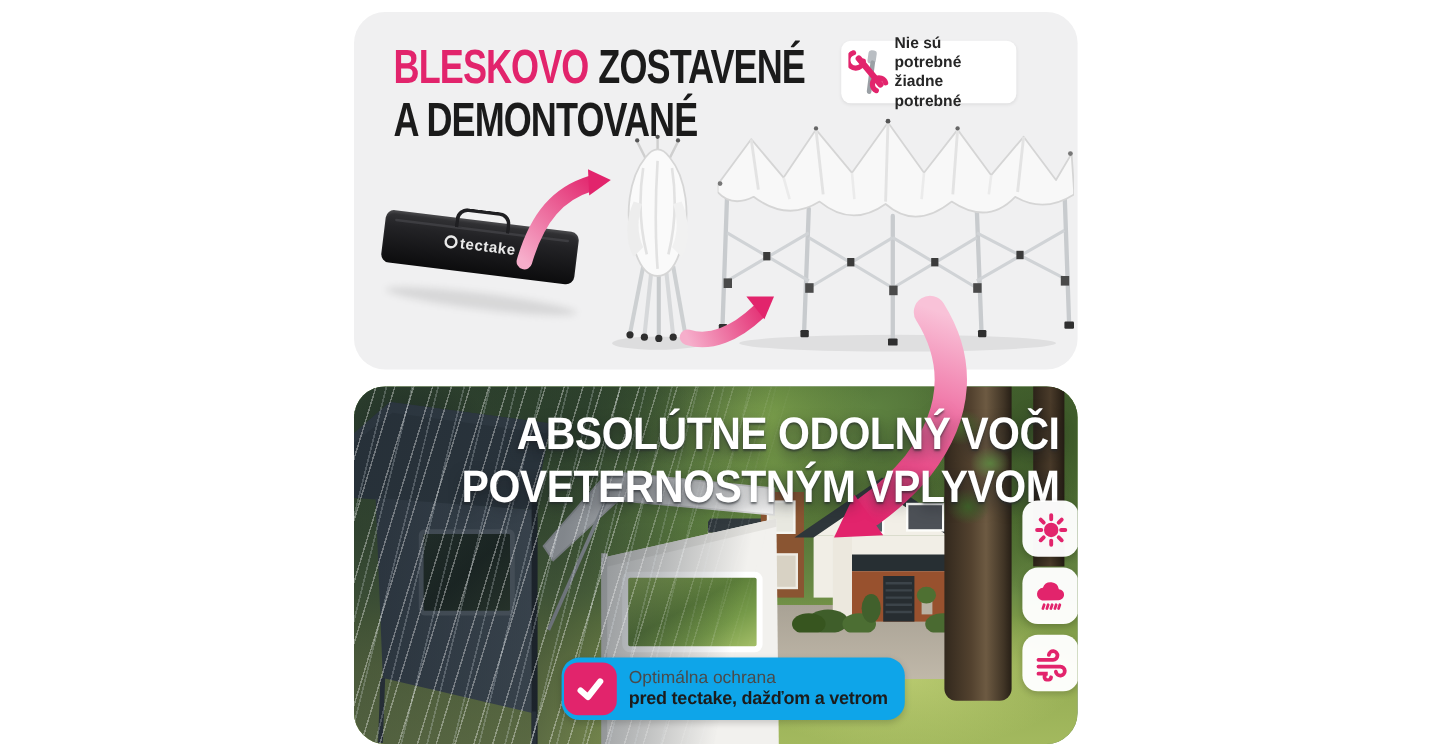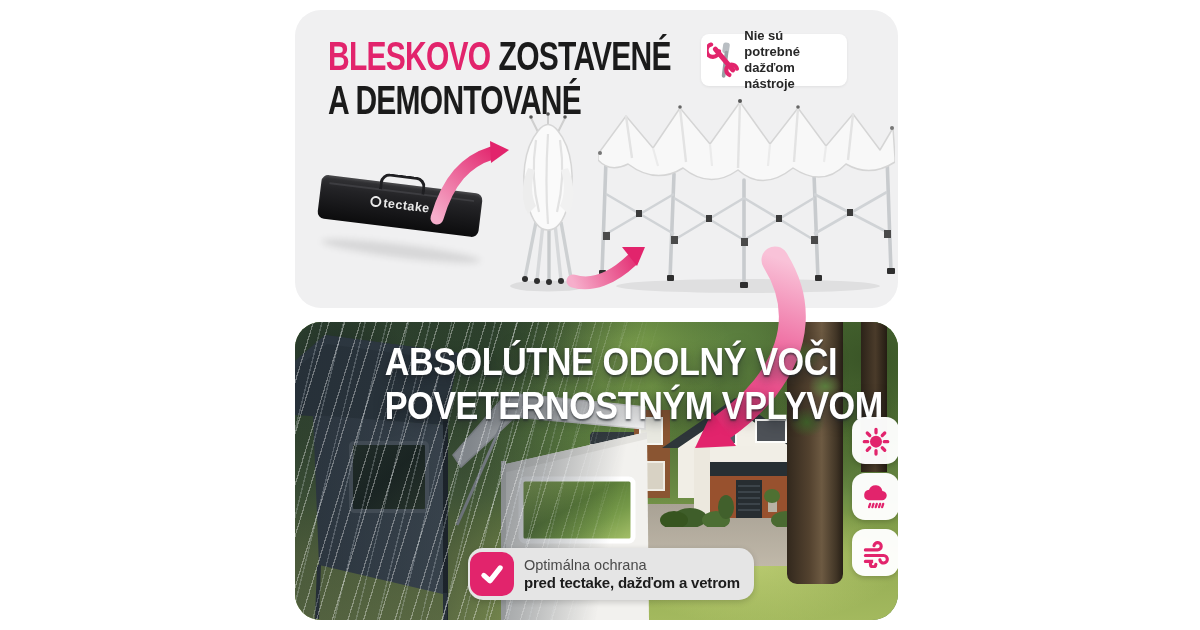--- a/index.html
+++ b/index.html
@@ -74,32 +74,32 @@
 
   .rain-dark{position:absolute;inset:0;
      background:linear-gradient(100deg, rgba(22,31,41,.60) 0%, rgba(22,31,41,.52) 30%, rgba(22,31,41,.30) 42%, rgba(22,31,41,0) 54%);}
   .rain-streaks{position:absolute;inset:-40px;
      background:
        repeating-linear-gradient(107deg, rgba(255,255,255,0) 0 7px, rgba(255,255,255,.34) 7px 8.2px, rgba(255,255,255,0) 8.2px 15px),
        repeating-linear-gradient(104deg, rgba(255,255,255,0) 0 11px, rgba(235,242,248,.22) 11px 12.4px, rgba(255,255,255,0) 12.4px 21px);
      -webkit-mask-image:linear-gradient(100deg,#000 0%,#000 38%,rgba(0,0,0,.5) 47%,transparent 56%);
              mask-image:linear-gradient(100deg,#000 0%,#000 38%,rgba(0,0,0,.5) 47%,transparent 56%);}
 
-  .headline-bottom{position:absolute;left:62px;top:18px;width:540px;text-align:left;z-index:8;
+  .headline-bottom{position:absolute;left:62px;top:18px;width:540px;text-align:right;z-index:8;
      color:#ffffff;font-weight:bold;font-size:38px;line-height:44px;letter-spacing:-.5px;white-space:nowrap;
      text-shadow:0 2px 2px rgba(35,40,45,.65), 0 5px 12px rgba(25,30,35,.55);}
   .headline-bottom .scale{display:inline-block;transform:scaleX(.9);transform-origin:50% 50%;}
 
   .weather-box{position:absolute;left:557px;width:47px;height:47px;border-radius:13px;z-index:9;
      background:rgba(255,255,255,.97);display:flex;align-items:center;justify-content:center;
      box-shadow:0 2px 5px rgba(0,0,0,.18);}
   .wb1{top:95px;} .wb2{top:151px;} .wb3{top:207px;}
 
   .check-badge{position:absolute;left:173px;top:226px;height:48px;z-index:9;display:flex;align-items:center;
-     background:#e5e5e5;border-radius:15px;padding:2px 14px 2px 2px;box-shadow:0 2px 6px rgba(0,0,0,.18);}
+     background:#0ea5e9;border-radius:15px;padding:2px 14px 2px 2px;box-shadow:0 2px 6px rgba(0,0,0,.18);}
   .check-sq{width:44px;height:44px;border-radius:12px;background:#e2246c;flex:0 0 auto;
      display:flex;align-items:center;justify-content:center;}
   .check-txt{margin-left:10px;line-height:18px;white-space:nowrap;}
   .check-l1{font-size:14.5px;color:#4a4a4a;}
   .check-l2{font-size:15px;font-weight:bold;color:#1c1c1c;letter-spacing:-.2px;}
 
   .arrows{position:absolute;left:0;top:0;z-index:7;pointer-events:none;}
 </style>
 </head>
 <body>
@@ -117,21 +117,21 @@
     <div class="no-tools-badge">
       <svg width="36" height="44" viewBox="0 0 40 46">
         <rect x="19" y="2" width="8" height="13" rx="3" fill="#b9bec3" transform="rotate(8 23 8)"></rect>
         <path d="M23.5 14 L20 42" stroke="#9aa0a5" stroke-width="4.5" stroke-linecap="round"></path>
         <path d="M14.5 12.5 A7.5 7.5 0 1 1 5 4.5" stroke="#e2246c" stroke-width="5" fill="none" stroke-linecap="round"></path>
         <path d="M10 10 L31 35" stroke="#e2246c" stroke-width="6" stroke-linecap="round"></path>
         <path d="M27 41 A6.5 6.5 0 1 1 36 33.5" stroke="#e2246c" stroke-width="5" fill="none" stroke-linecap="round"></path>
       </svg>
       <div class="txt">
         <span>Nie sú potrebné</span><br>
-        <span>dažďom nástroje</span>
+        <span>žiadne potrebné</span>
       </div>
     </div>
 
     <div class="bag-wrap">
       <div class="bag-shadow"></div>
       <div class="bag-body">
         <div class="bag-zip"></div>
         <div class="bag-handle"></div>
         <div class="bag-logo"><span class="logo-gear"></span><span>tectake</span></div>
       </div>

